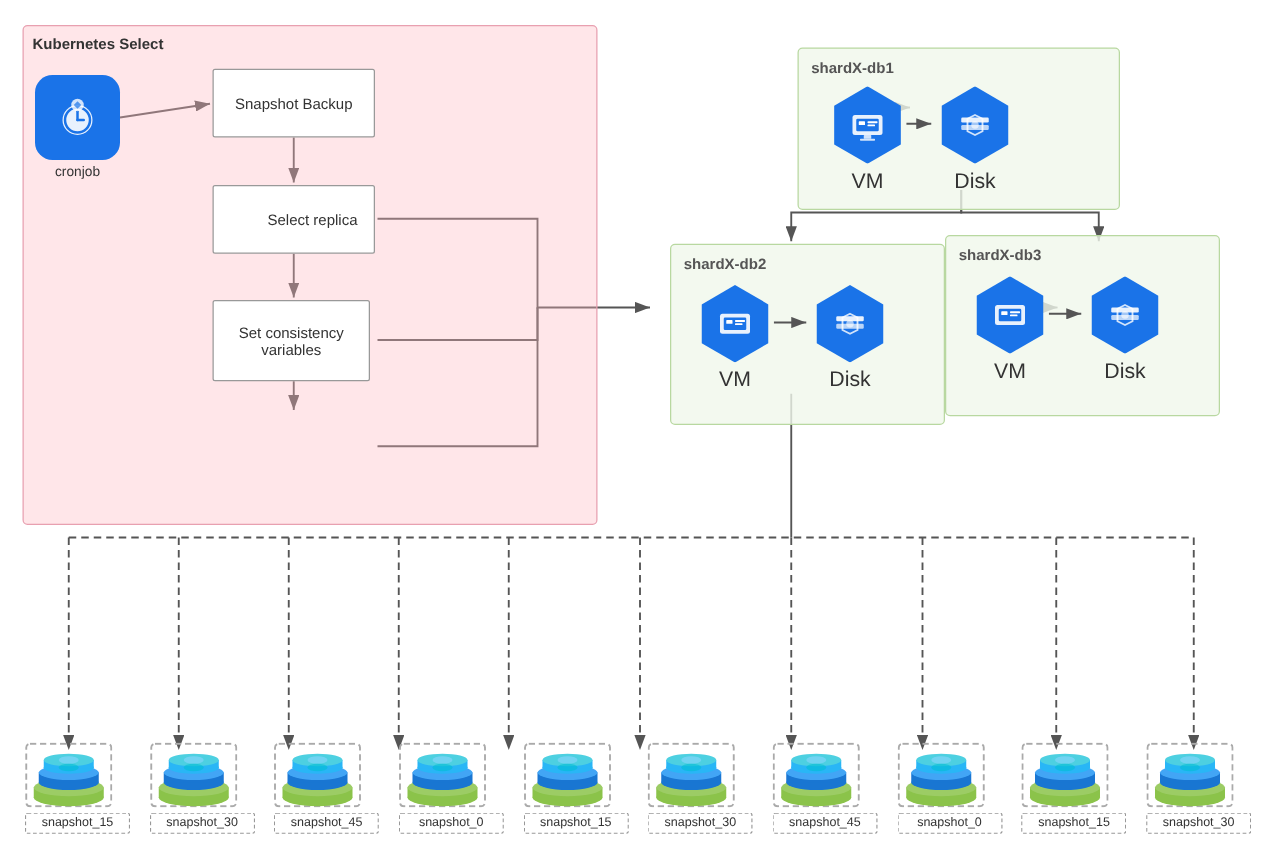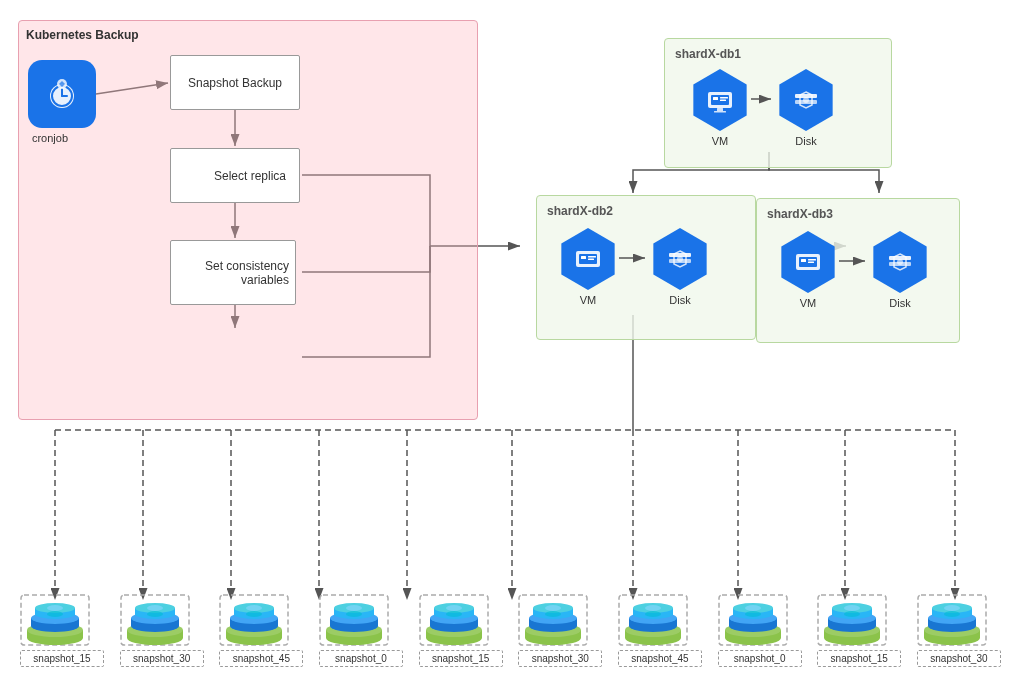--- a/index.html
+++ b/index.html
@@ -49,37 +49,37 @@
       align-items: center;
       justify-content: center;
       color: white;
     }
     .cronjob-icon svg {
       width: 36px;
       height: 36px;
     }
     .cronjob-label {
       position: absolute;
-      left: 16px;
+      left: 28px;
       top: 132px;
       width: 68px;
       text-align: center;
       font-size: 11px;
       color: #333;
     }
     
     .process-box {
       position: absolute;
       background: white;
       border: 1.5px solid #999;
       border-radius: 2px;
       display: flex;
       align-items: center;
       justify-content: center;
-      text-align: right;
+      text-align: center;
       font-size: 12px;
       color: #333;
       padding: 6px;
     }
     .box-snapshot-backup {
       left: 170px;
       top: 55px;
       width: 130px;
       height: 55px;
     }
@@ -105,34 +105,33 @@
     
     .shard-box {
       position: absolute;
       background: rgba(240, 248, 235, 0.8);
       border: 1.5px solid #b8d8a0;
       border-radius: 4px;
     }
     .shard-db1 {
       left: 638px;
       top: 38px;
-      width: 228px;
+      width: 258px;
       height: 130px;
-      margin-left: 26px;
     }
     .shard-db2 {
       left: 536px;
       top: 195px;
       width: 220px;
       height: 145px;
     }
     .shard-db3 {
       left: 756px;
-      top: 198px;
-      width: 204px;
+      top: 188px;
+      width: 220px;
       height: 145px;
     }
     .shard-label {
       position: absolute;
       top: 8px;
       left: 10px;
       font-size: 12px;
       font-weight: bold;
       color: #555;
     }
@@ -151,21 +150,21 @@
       display: flex;
       align-items: center;
       justify-content: center;
       color: white;
     }
     .hex-icon svg {
       width: 32px;
       height: 32px;
     }
     .hex-label {
-      font-size: 11px;
+      font-size: 17px;
       color: #333;
       margin-top: 4px;
     }
 
     
     .snapshot-row {
       position: absolute;
       bottom: 22px;
       left: 20px;
       right: 20px;
@@ -263,21 +262,21 @@
     <line x1="845" y1="430" x2="845" y2="600" stroke="#555" stroke-width="1.5" stroke-dasharray="6,4" marker-end="url(#arrowhead-dashed)"></line>
 
     <line x1="955" y1="430" x2="955" y2="600" stroke="#555" stroke-width="1.5" stroke-dasharray="6,4" marker-end="url(#arrowhead-dashed)"></line>
 
     <line x1="55" y1="430" x2="955" y2="430" stroke="#555" stroke-width="1.5" stroke-dasharray="6,4"></line>
 
     <line x1="633" y1="315" x2="633" y2="430" stroke="#555" stroke-width="1.5"></line>
   </svg>
 
   <div class="k8s-cluster"></div>
-  <span class="k8s-label">Kubernetes Backup</span>
+  <span class="k8s-label">Kubernetes Select</span>
 
   <div class="cronjob-icon">
     <svg viewBox="0 0 36 36" fill="none">
 
       <circle cx="18" cy="20" r="12" fill="white" opacity="0.9"></circle>
       <circle cx="18" cy="20" r="10" fill="none" stroke="#1a73e8" stroke-width="2"></circle>
 
       <line x1="18" y1="20" x2="18" y2="13" stroke="#1a73e8" stroke-width="2" stroke-linecap="round"></line>
       <line x1="18" y1="20" x2="23" y2="20" stroke="#1a73e8" stroke-width="2" stroke-linecap="round"></line>
 

